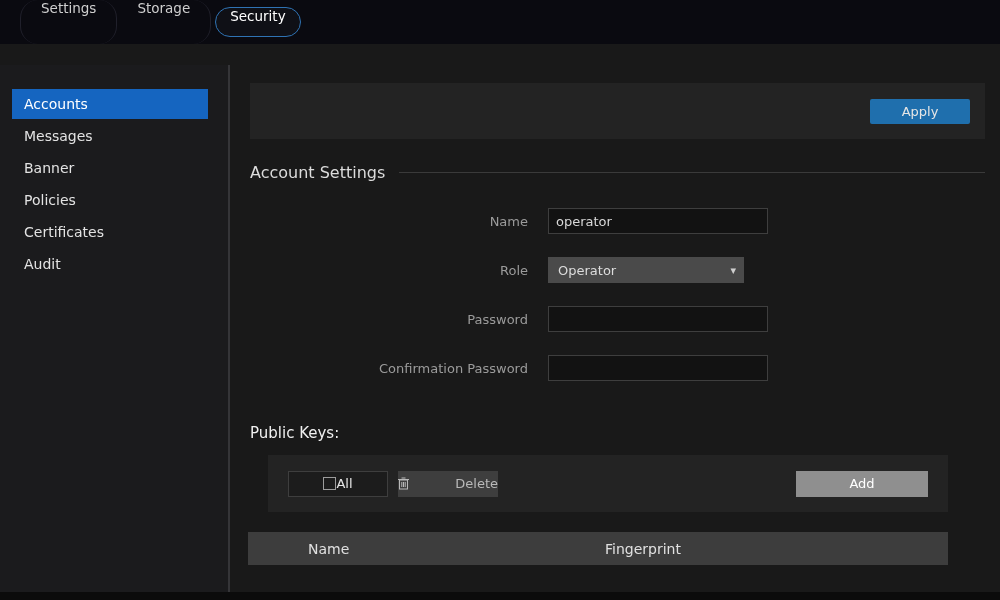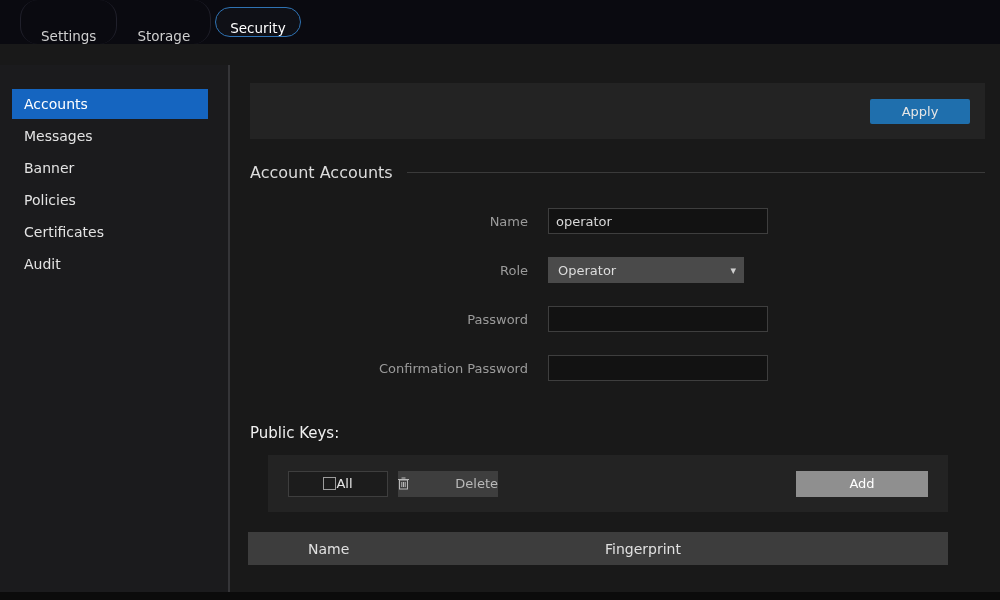--- a/index.html
+++ b/index.html
@@ -15,21 +15,21 @@
   .topbar {
     height: 44px;
     background: #0a0a10;
     display: flex;
     align-items: center;
     padding-left: 20px;
   }
   .tab {
     height: 44px;
     display: flex;
-    align-items: flex-end;
+    align-items: flex-start;
     padding: 0 20px;
     color: #cfcfcf;
     font-size: 13.5px;
     border-right: 1px solid #20202b;
     cursor: pointer;
     border-radius: 18px;
   }
   .tab:first-child { border-left: 1px solid #20202b; }
   .tab.active {
     height: 30px;
@@ -237,21 +237,21 @@
     <div class="side-item">Audit</div>
   </aside>
 
   <main class="main">
 
     <div class="apply-bar">
       <button class="apply-btn">Apply</button>
     </div>
 
     <div class="section-heading">
-      <span class="section-title">Account Accounts</span>
+      <span class="section-title">Account Settings</span>
       <span class="section-rule"></span>
     </div>
 
     <div class="form">
       <div class="form-row">
         <label>Name</label>
         <input class="text-input" type="text" value="operator" style="">
       </div>
       <div class="form-row">
         <label>Role</label>

